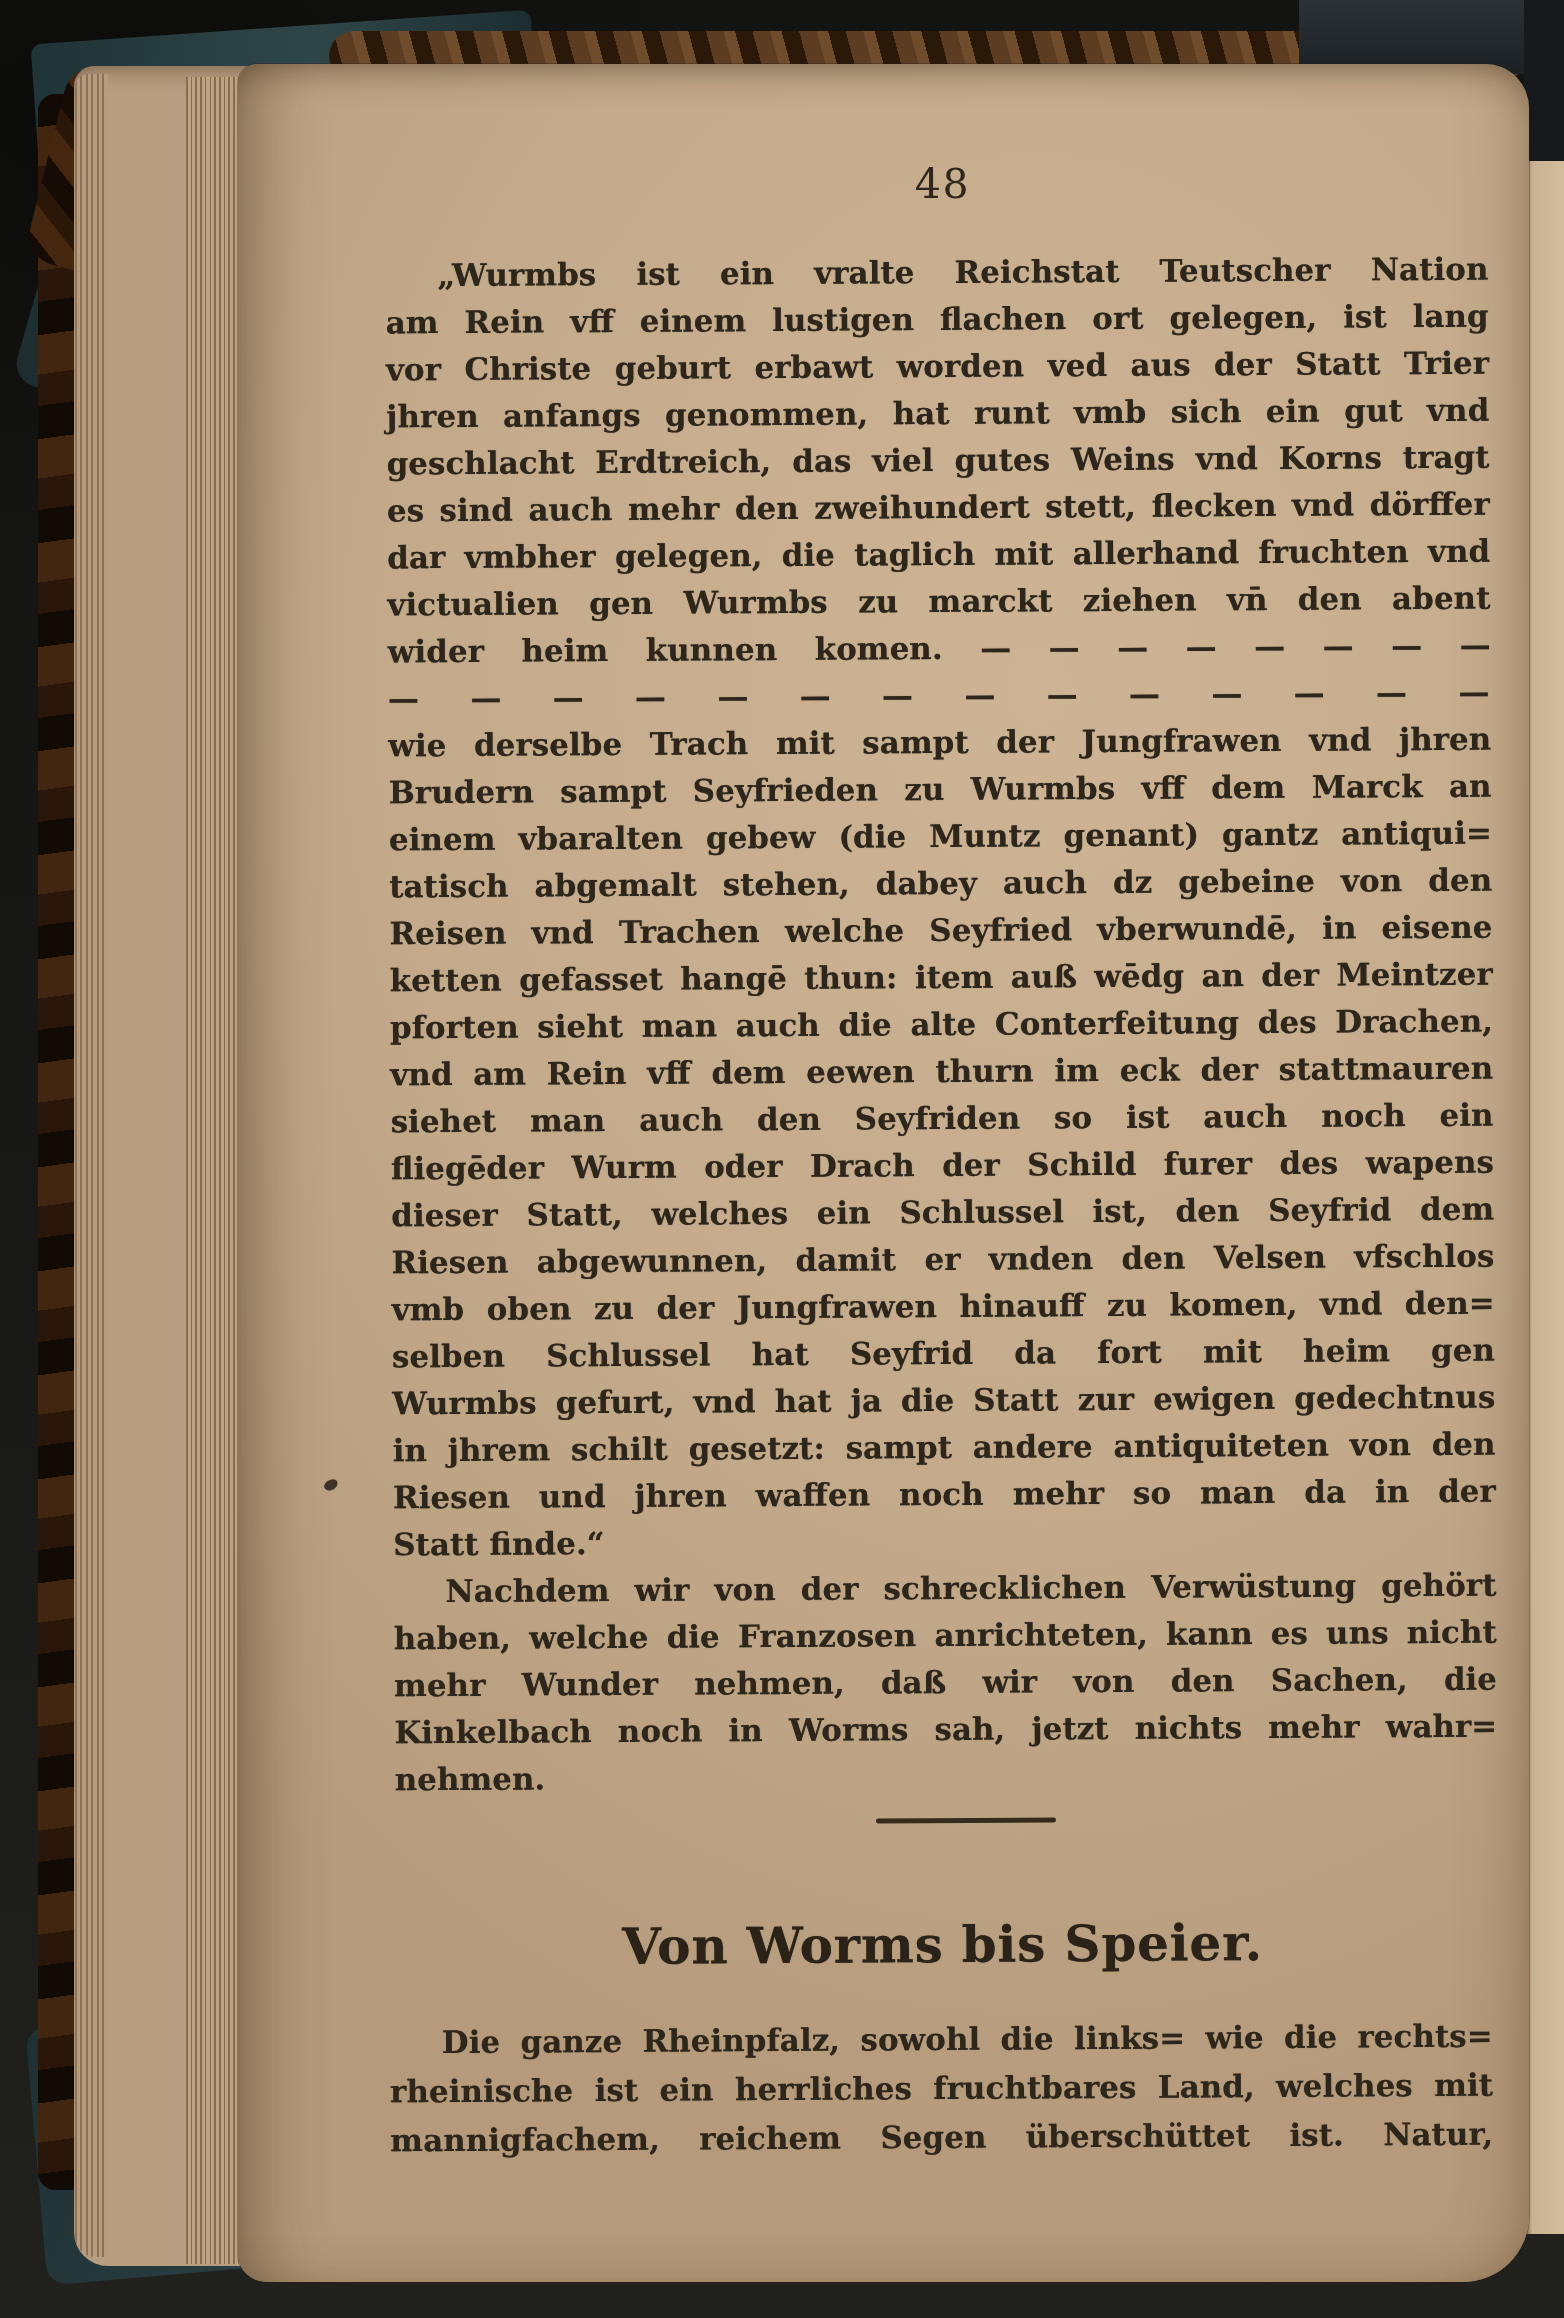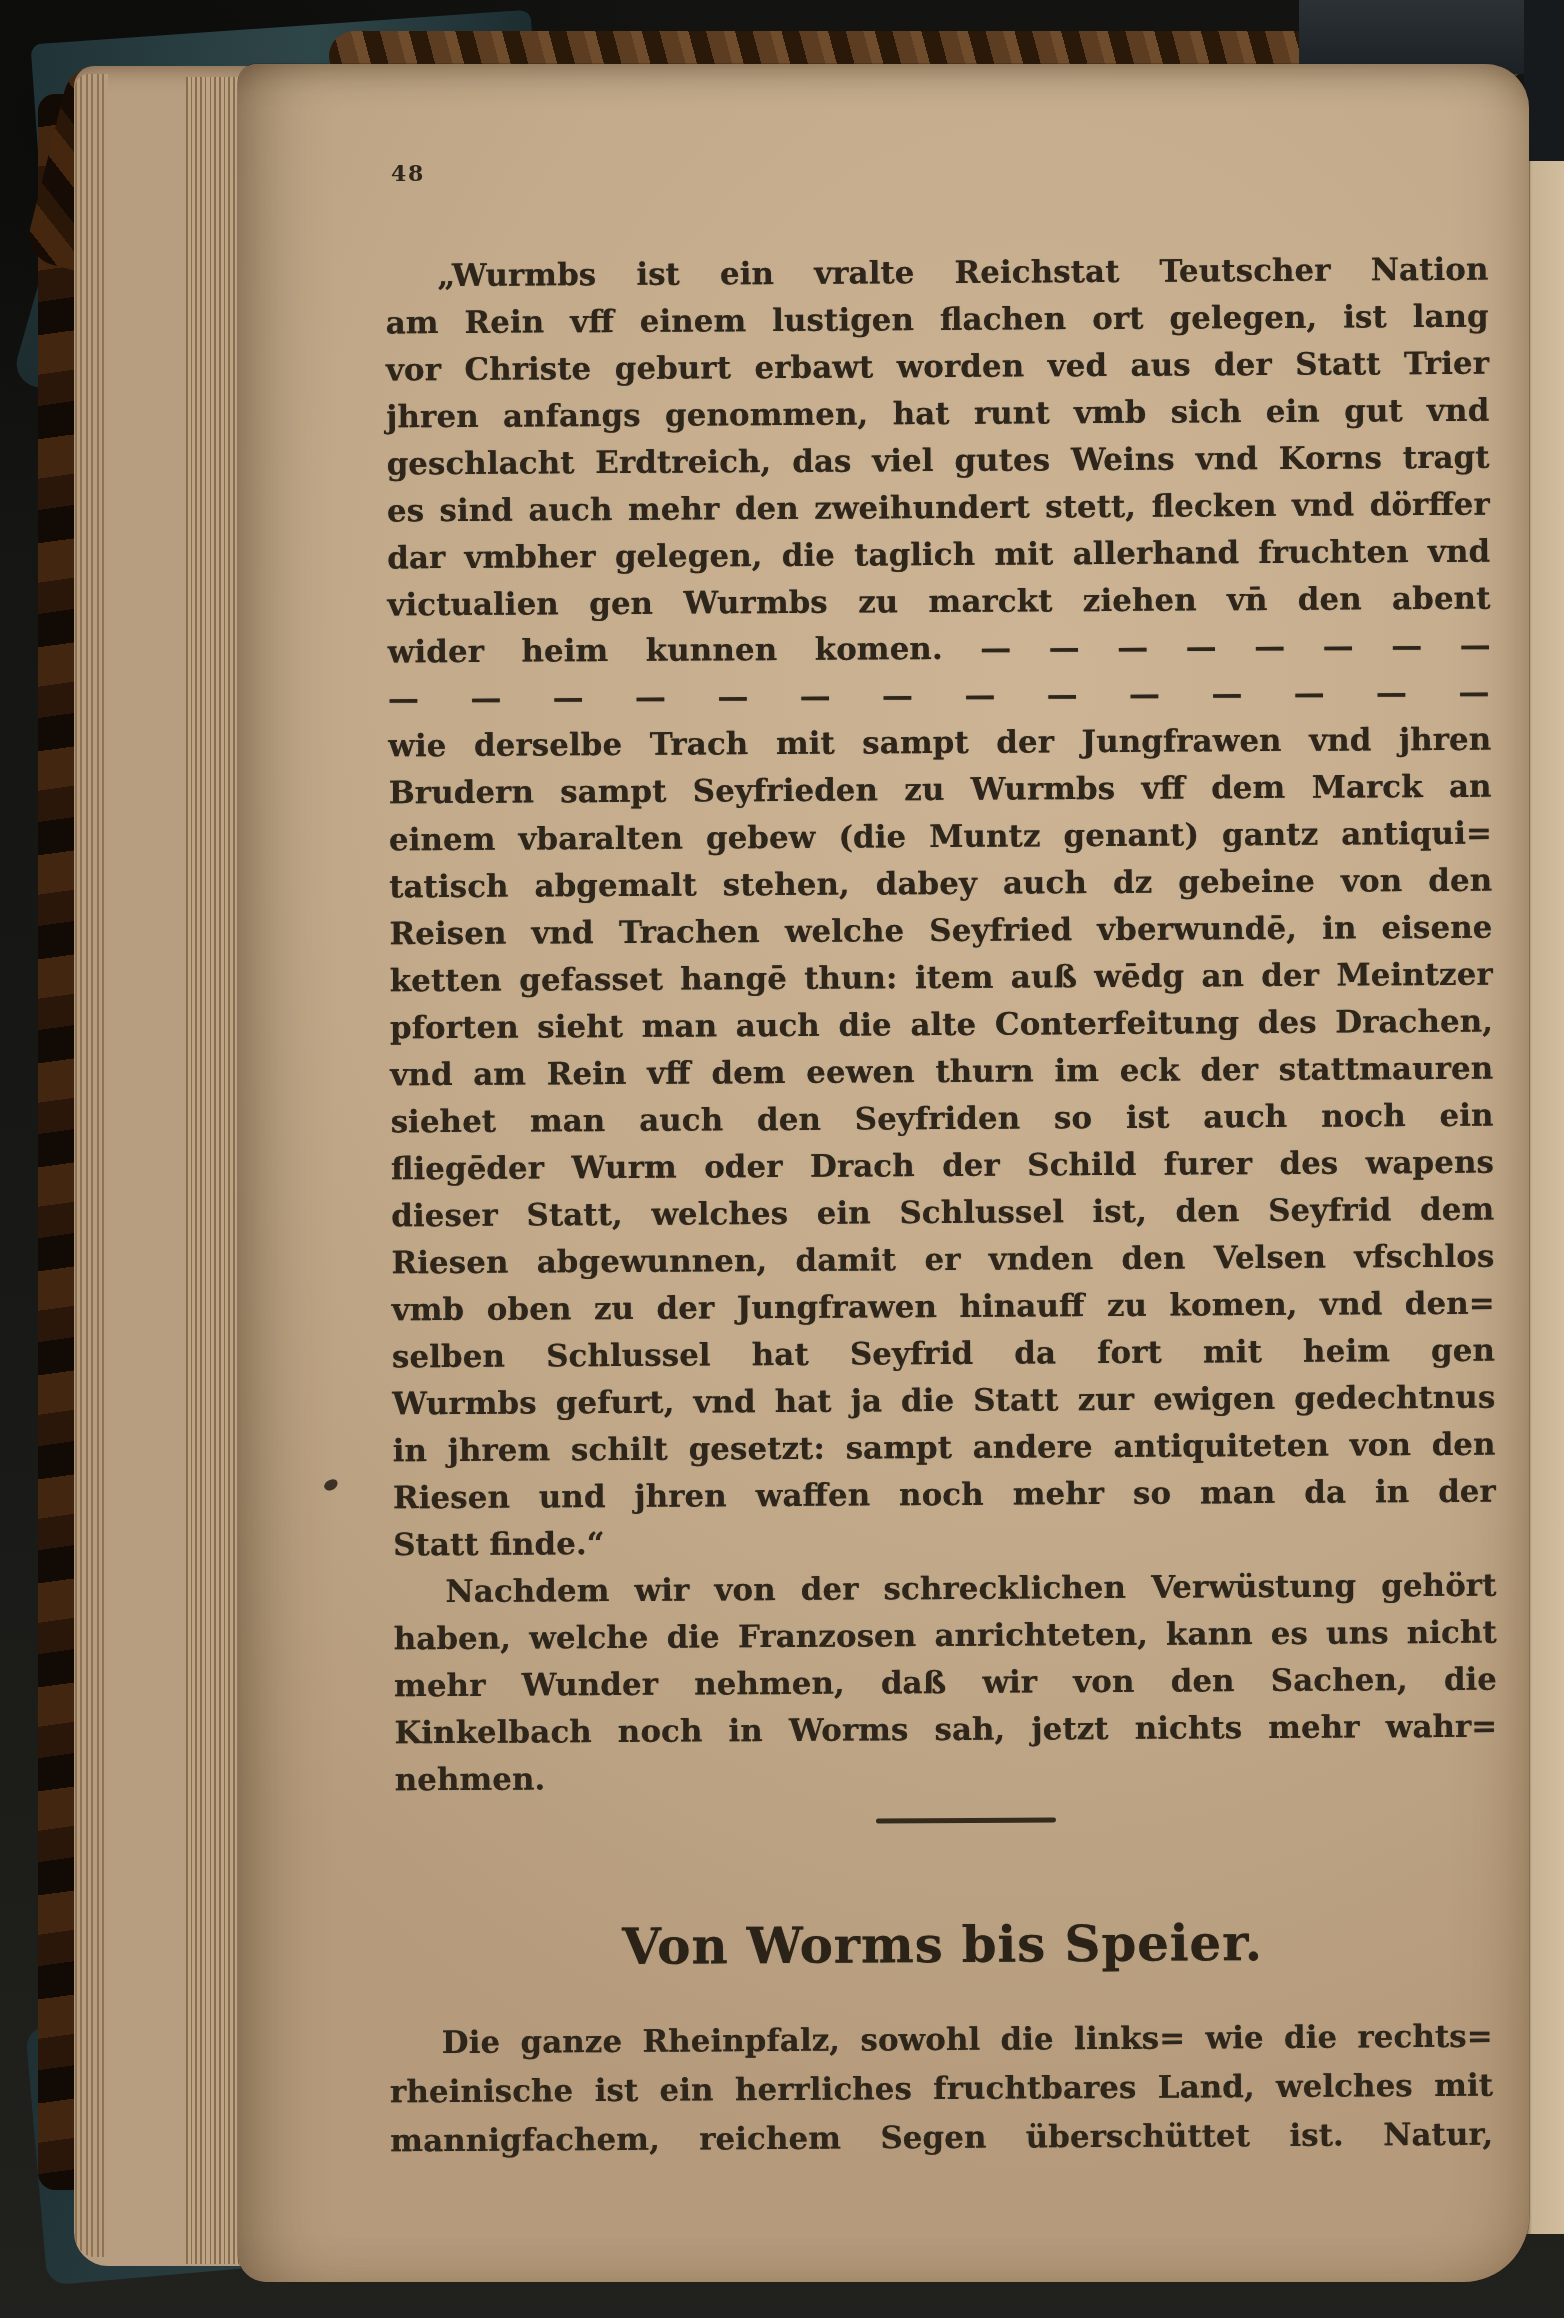--- a/index.html
+++ b/index.html
@@ -41,22 +41,22 @@
 
   .main-page{left:238px;top:64px;width:1291px;height:2218px;
       border-radius:19px 44px 66px 28px;
       background:radial-gradient(1173px 1486px at 62% 28%, #ccb495 0%, #c2aa8b 55%, #b59b7b 100%);
       box-shadow:inset 50px 0 70px -34px rgba(60,40,20,.45),
                  inset -42px -9.4px 63px -34px rgba(95,65,38,.38),
                  inset 0 20.3px 34px -20.3px rgba(70,50,30,.55),
                  0 0 0 0.8px rgba(40,30,20,.4);}
 
   
-  .pagenum{left:391px;top:160px;width:1103px;text-align:left;font-size:22px;
-      font-weight:700;color:#2f271c;letter-spacing:1.6px;}
+  .pagenum{left:391px;top:160px;width:1103px;text-align:center;font-size:41px;
+      font-weight:400;color:#2f271c;letter-spacing:1.6px;}
   .textcol{left:390px;top:249px;width:1103px;transform:rotate(-0.35deg);}
   .textcol2{left:390px;top:2015px;width:1103px;transform:rotate(-0.35deg);}
   .block{position:static;}
   .line{position:static;display:block;height:47px;line-height:47px;font-size:31px;
       font-weight:700;color:#2e261b;text-align:justify;text-align-last:justify;
       text-shadow:0 0 0.8px rgba(46,38,27,.55);}
   .textcol2 .line{height:49px;line-height:49px;}
   .line.indent{text-indent:52px;}
   .line.noj{text-align-last:left;}
   .dashrow{letter-spacing:1.6px;}

